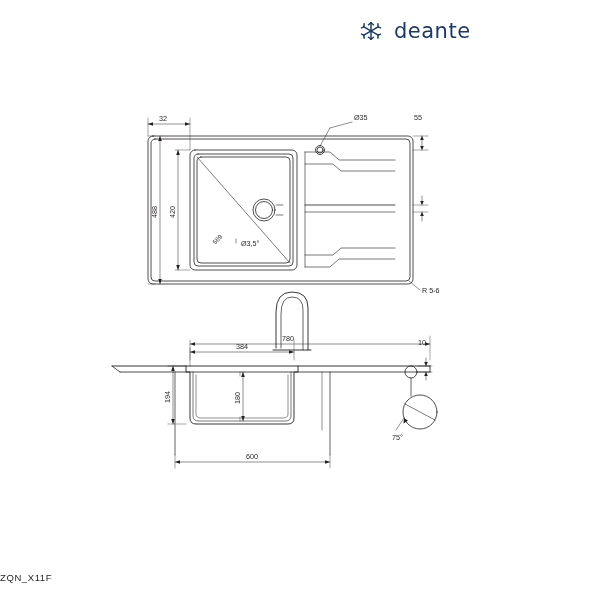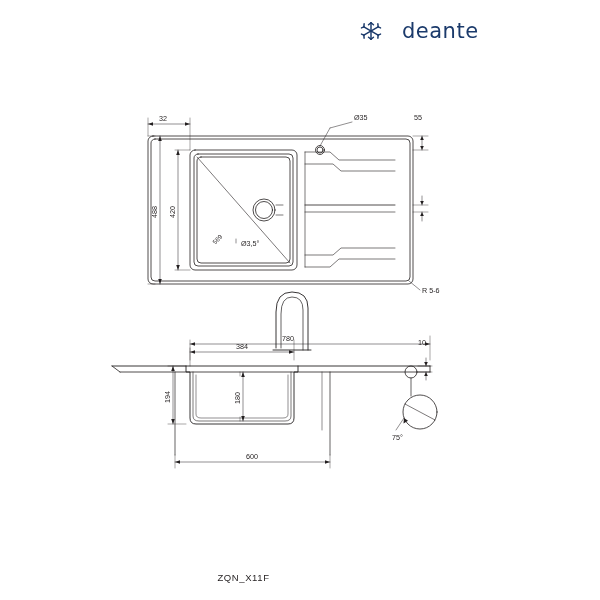--- a/index.html
+++ b/index.html
@@ -22,40 +22,39 @@
     height: 600px;
   }
   .brand {
     position: absolute;
     left: 360px;
     top: 14px;
     width: 140px;
     height: 34px;
     display: flex;
     align-items: center;
-    gap: 20px;
+    gap: 12px;
   }
   .brand-mark {
     width: 22px;
     height: 22px;
     display: block;
   }
   .brand-text {
     font-family: "DejaVu Sans", sans-serif;
     font-size: 21px;
     letter-spacing: 0.5px;
     color: #1b3a6b;
     font-weight: 400;
   }
   .code {
     position: absolute;
     left: 0;
     top: 572px;
     width: 487px;
-    text-align: center;
     font-size: 9.5px;
     letter-spacing: 0.6px;
     color: #231f20;
   }
   svg text {
     font-family: "Liberation Sans", sans-serif;
     fill: #231f20;
   }
   .dim-txt { font-size: 7.2px; }
   .dim-txt-sm { font-size: 6.4px; }

